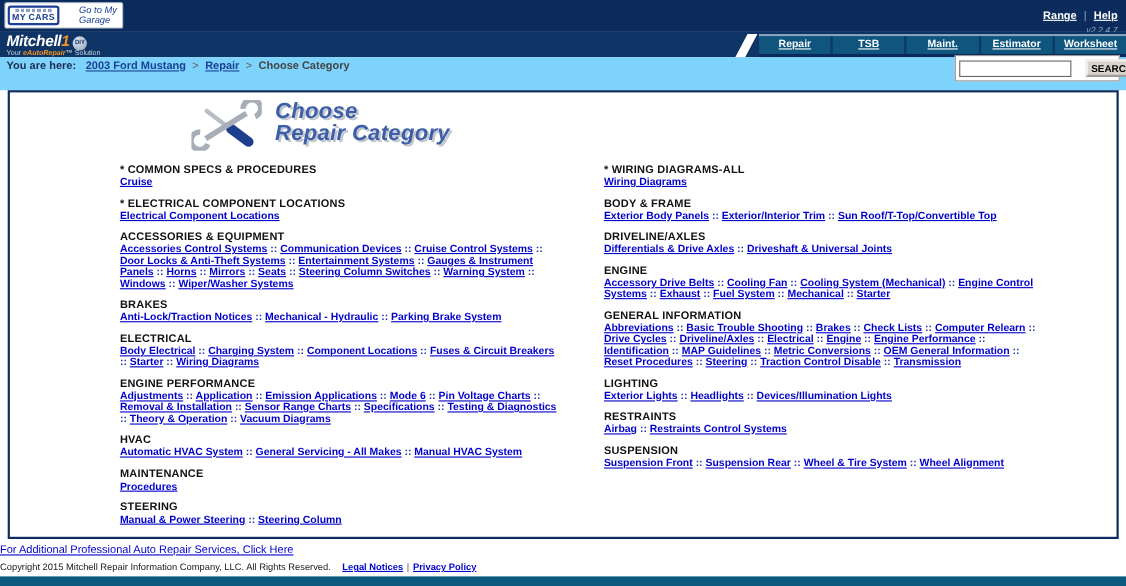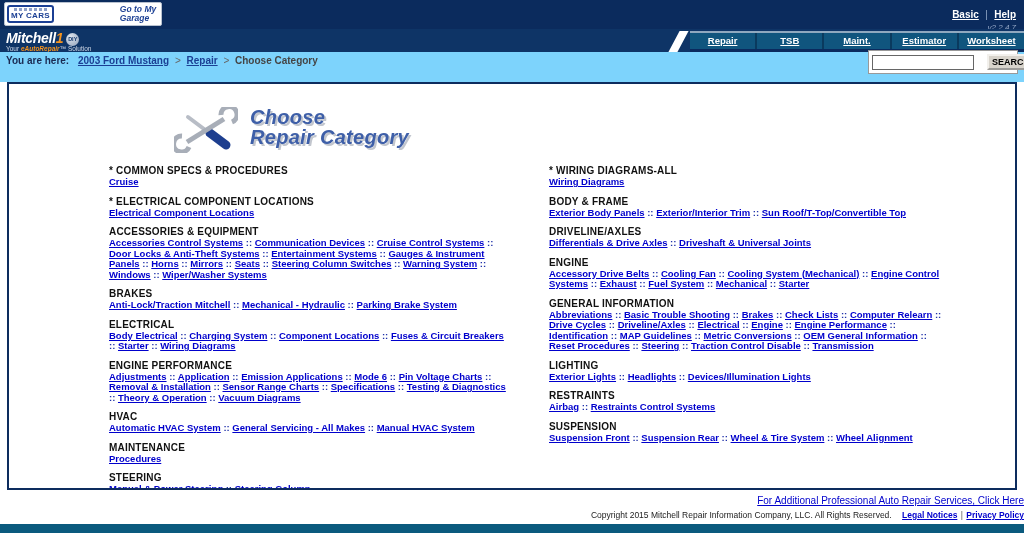--- a/index.html
+++ b/index.html
@@ -5,21 +5,21 @@
   * { margin:0; padding:0; box-sizing:border-box; }
   html,body { width:1024px; height:533px; background:#fff; font-family:"Liberation Sans", sans-serif; }
   .page { position:relative; width:1024px; height:533px; overflow:hidden; background:#fff; }
 
   
   .topbar { position:absolute; left:0; top:0; width:1024px; height:29px; background:#0B2B5D; }
   .garage-btn { position:absolute; left:4px; top:2px; height:24px; background:#fff; border:1px solid #b9c2d0; border-radius:2px; display:flex; align-items:center; gap:18px; padding:1px 5px 1px 2px; cursor:pointer; }
   .plate { border:2px solid #1B3F94; border-radius:3px; padding:0 2px 1px 2px; background:#fff; text-align:center; }
   .plate-strip { height:3px; margin:1px 3px 0 3px; background:repeating-linear-gradient(90deg,#8fa0c8 0 3px,#fff 3px 5px); }
   .plate-text { font-size:8px; font-weight:bold; color:#1B3F94; letter-spacing:0.3px; line-height:9px; }
-  .garage-label { color:#1B3F94; font-weight:bold; font-style:italic; font-size:8.5px; line-height:9px;margin-left:48px; }
+  .garage-label { color:#1B3F94; font-weight:normal; font-style:italic; font-size:8.5px; line-height:9px; }
   .session { position:absolute; right:8px; top:4px; text-align:right; }
   .session-links a { color:#fff; font-size:10px; font-weight:bold; text-decoration:underline; }
   .session-links .sep { color:#8fa4c4; font-size:10px; margin:0 2px; }
   .version { color:#93a7c6; font-size:8px; font-style:italic; margin-top:1px; }
 
   
   .logobar { position:absolute; left:0; top:29px; width:1024px; height:23px; background:#0E3466; }
   .logo { position:absolute; left:6px; top:0px; cursor:pointer; white-space:nowrap; }
   .logo-main { font-size:14px; font-weight:bold; font-style:italic; color:#fff; letter-spacing:-0.3px; }
   .logo-one { color:#F7941D; }
@@ -38,33 +38,33 @@
   .bc-pre { font-weight:bold; color:#1a2a52; margin-right:4px; }
   .bc-link { font-weight:bold; color:#1B3F94; text-decoration:underline; margin:0 2px; }
   .bc-sep { color:#666; margin:0 1px; }
   .bc-cur { font-weight:bold; color:#444; margin-left:2px; }
   .search-wrap { position:absolute; right:6px; top:-2px; width:150px; height:24px; background:#fff; border:1px solid #999; display:flex; align-items:center; gap:13px; padding:0 3px; }
   .search-input { width:102px; height:15px; border:1px solid #666; font-size:10px; padding:0 2px; }
   .search-btn { font-size:9px; font-weight:bold; color:#000; background:#D8D4CC; border:2px outset #f2f0ec; padding:1px 3px; cursor:pointer; font-family:"Liberation Sans", sans-serif; }
 
   
   .mainbox { position:absolute; left:7px; right:7px; top:82px; bottom:43px; background:#fff; border:2px solid #0D2C5E; overflow:hidden; }
-  .titleblock { margin:23px 0 0 165px; display:flex; align-items:flex-start; gap:12px; height:50px; }
+  .titleblock { margin:7px 0 0 165px; display:flex; align-items:flex-start; gap:12px; height:50px; }
   .tools-icon { width:64px; height:46px; }
   .title { font-style:italic; font-weight:bold; font-size:20px; color:#3E5FA8; line-height:20px; text-shadow:2px 2px 0 #c2c6ce; letter-spacing:0.3px; }
   .cats { display:flex; margin:8px 0 0 100px; }
   .col { width:400px; margin-right:40px; }
   .cat-section { margin-bottom:8px; }
   .cat-heading { font-size:10px; font-weight:bold; color:#111; line-height:11px; margin-bottom:1px; letter-spacing:0.2px; }
   .cat-links { font-size:9.5px; line-height:10.5px; }
   .cat-link { color:#0000CC; text-decoration:underline; font-weight:bold; }
   .link-sep { color:#2233AA; font-weight:bold; }
 
   
-  .footer { position:absolute; left:0; right:0; bottom:9px; height:34px; background:#fff; text-align:right; }
+  .footer { position:absolute; left:0; right:0; bottom:9px; height:34px; background:#fff; text-align:left; }
   .promo { display:inline-block; margin-top:3px; font-size:10px; color:#0000CC; text-decoration:underline; }
   .copyline { font-size:8.5px; color:#222; margin-top:2px; }
   .copyline a { color:#0000CC; text-decoration:underline; font-weight:bold; }
   .copyline .fsep { color:#555; margin:0 1px; }
   .copyline .copy-text { margin-right:8px; }
   .top-link { display:inline-block; margin-top:2px; font-size:10px; font-weight:bold; color:#0000CC; text-decoration:underline; }
   .bottombar { position:absolute; left:0; right:0; bottom:0; height:9px; background:#0B5A7E; }
 </style>
 </head>
 <body>
@@ -77,21 +77,21 @@
         <div class="plate-strip"></div>
         <div class="plate-text">MY CARS</div>
       </div>
       <div class="garage-label">
         <span>Go to My</span><br>
         <span>Garage</span>
       </div>
     </div>
     <div class="session">
       <div class="session-links">
-        <a href="#">Basic</a>
+        <a href="#">Range</a>
         <span class="sep">|</span>
         <a href="#">Help</a>
       </div>
       <div class="version">v2.2.4.7</div>
     </div>
   </div>
 
   <div class="logobar">
     <div class="logo">
       <span class="logo-main"><span>Mitchell</span><span class="logo-one">1</span></span><span class="diy">DIY</span>
@@ -149,21 +149,21 @@
           <div class="cat-section">
             <div class="cat-heading">* ELECTRICAL COMPONENT LOCATIONS</div>
             <div class="cat-links"><a href="#" class="cat-link">Electrical Component Locations</a></div>
           </div>
           <div class="cat-section">
             <div class="cat-heading">ACCESSORIES &amp; EQUIPMENT</div>
             <div class="cat-links"><a href="#" class="cat-link">Accessories Control Systems</a><span class="link-sep"> :: </span><a href="#" class="cat-link">Communication Devices</a><span class="link-sep"> :: </span><a href="#" class="cat-link">Cruise Control Systems</a><span class="link-sep"> :: </span><a href="#" class="cat-link">Door Locks &amp; Anti-Theft Systems</a><span class="link-sep"> :: </span><a href="#" class="cat-link">Entertainment Systems</a><span class="link-sep"> :: </span><a href="#" class="cat-link">Gauges &amp; Instrument Panels</a><span class="link-sep"> :: </span><a href="#" class="cat-link">Horns</a><span class="link-sep"> :: </span><a href="#" class="cat-link">Mirrors</a><span class="link-sep"> :: </span><a href="#" class="cat-link">Seats</a><span class="link-sep"> :: </span><a href="#" class="cat-link">Steering Column Switches</a><span class="link-sep"> :: </span><a href="#" class="cat-link">Warning System</a><span class="link-sep"> :: </span><a href="#" class="cat-link">Windows</a><span class="link-sep"> :: </span><a href="#" class="cat-link">Wiper/Washer Systems</a></div>
           </div>
           <div class="cat-section">
             <div class="cat-heading">BRAKES</div>
-            <div class="cat-links"><a href="#" class="cat-link">Anti-Lock/Traction Mitchell</a><span class="link-sep"> :: </span><a href="#" class="cat-link">Mechanical - Hydraulic</a><span class="link-sep"> :: </span><a href="#" class="cat-link">Parking Brake System</a></div>
+            <div class="cat-links"><a href="#" class="cat-link">Anti-Lock/Traction Notices</a><span class="link-sep"> :: </span><a href="#" class="cat-link">Mechanical - Hydraulic</a><span class="link-sep"> :: </span><a href="#" class="cat-link">Parking Brake System</a></div>
           </div>
           <div class="cat-section">
             <div class="cat-heading">ELECTRICAL</div>
             <div class="cat-links"><a href="#" class="cat-link">Body Electrical</a><span class="link-sep"> :: </span><a href="#" class="cat-link">Charging System</a><span class="link-sep"> :: </span><a href="#" class="cat-link">Component Locations</a><span class="link-sep"> :: </span><a href="#" class="cat-link">Fuses &amp; Circuit Breakers</a><span class="link-sep"> :: </span><a href="#" class="cat-link">Starter</a><span class="link-sep"> :: </span><a href="#" class="cat-link">Wiring Diagrams</a></div>
           </div>
           <div class="cat-section">
             <div class="cat-heading">ENGINE PERFORMANCE</div>
             <div class="cat-links"><a href="#" class="cat-link">Adjustments</a><span class="link-sep"> :: </span><a href="#" class="cat-link">Application</a><span class="link-sep"> :: </span><a href="#" class="cat-link">Emission Applications</a><span class="link-sep"> :: </span><a href="#" class="cat-link">Mode 6</a><span class="link-sep"> :: </span><a href="#" class="cat-link">Pin Voltage Charts</a><span class="link-sep"> :: </span><a href="#" class="cat-link">Removal &amp; Installation</a><span class="link-sep"> :: </span><a href="#" class="cat-link">Sensor Range Charts</a><span class="link-sep"> :: </span><a href="#" class="cat-link">Specifications</a><span class="link-sep"> :: </span><a href="#" class="cat-link">Testing &amp; Diagnostics</a><span class="link-sep"> :: </span><a href="#" class="cat-link">Theory &amp; Operation</a><span class="link-sep"> :: </span><a href="#" class="cat-link">Vacuum Diagrams</a></div>
           </div>
           <div class="cat-section">

